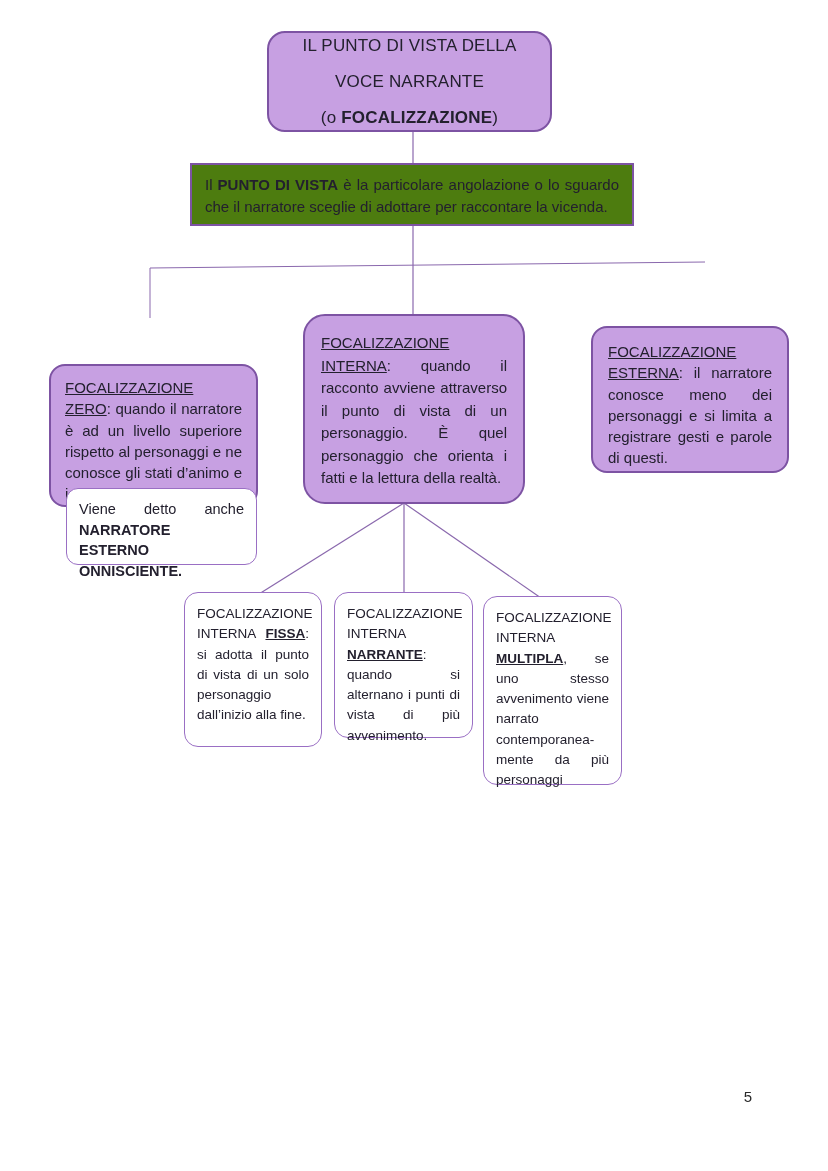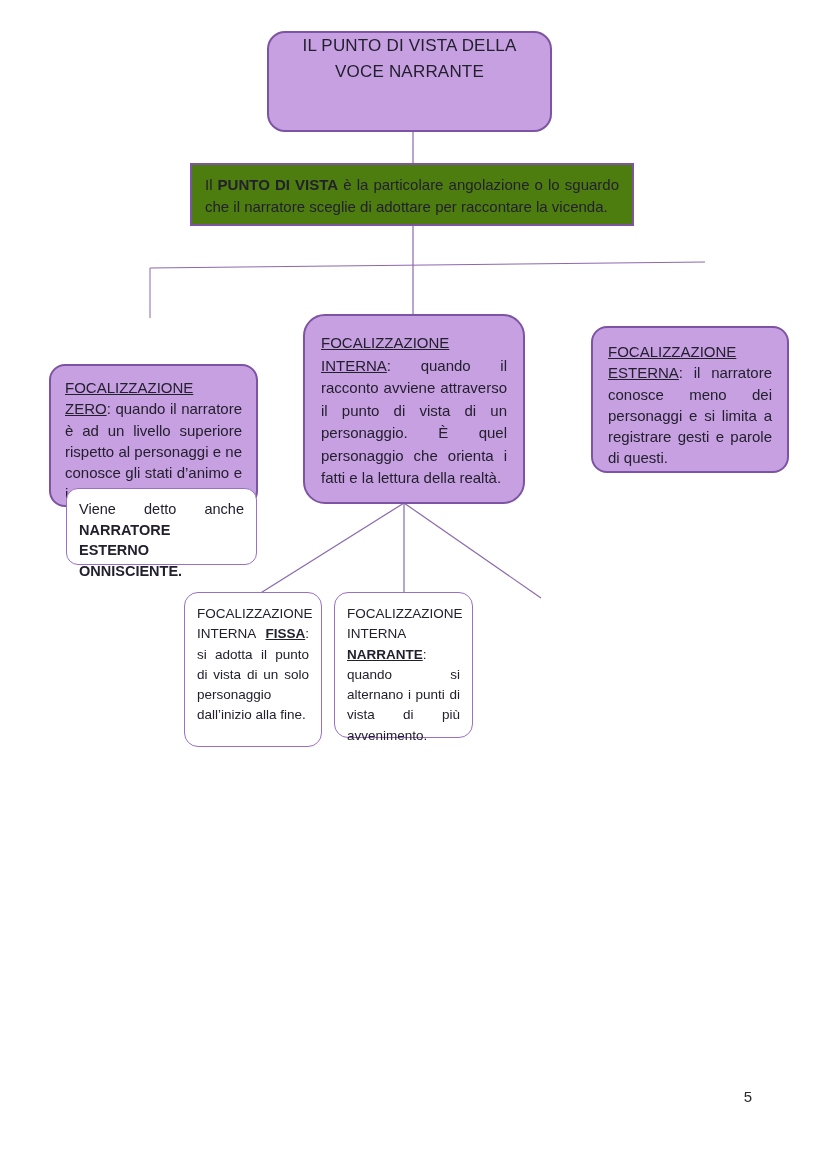--- a/index.html
+++ b/index.html
@@ -18,21 +18,21 @@
     background:var(--box_fill);
     border:2.5px solid var(--box_border);
   }
   .white{
     background:#ffffff;
     border:1.5px solid var(--white_box_border);
   }
   .title-box{
     left:267px;top:31px;width:285px;height:101px;
     border-radius:18px;
-    display:flex;flex-direction:column;justify-content:flex-start;align-items:center;
+    display:flex;flex-direction:column;justify-content:space-between;align-items:center;
     text-align:center;font-size:17px;line-height:1.5;letter-spacing:.2px;
   }
   .def-box{
     left:190px;top:163px;width:444px;height:63px;
     border:2px solid var(--box_border);background:#4d7c0f;
     padding:9px 13px;font-size:15px;line-height:1.45;text-align:justify;
   }
   .zero-box{
     left:49px;top:316px;width:209px;height:143px;border-radius:16px;
     padding:11px 14px;font-size:15px;line-height:1.42;text-align:justify;margin-top:48px;
@@ -76,20 +76,21 @@
     <line x1="150" y1="268" x2="150" y2="318" stroke="#8a68ad" stroke-width="1"></line>
     <line x1="150" y1="458" x2="150" y2="490" stroke="#8a68ad" stroke-width="1.2"></line>
     <line x1="404" y1="503" x2="259" y2="594" stroke="#8a68ad" stroke-width="1.2"></line>
     <line x1="404" y1="503" x2="404" y2="594" stroke="#8a68ad" stroke-width="1.2"></line>
     <line x1="404" y1="503" x2="541" y2="598" stroke="#8a68ad" stroke-width="1.2"></line>
   </svg>
 
   <div class="box purple title-box">
     <div><span>IL PUNTO DI VISTA DELLA</span></div>
     <div><span>VOCE NARRANTE</span></div>
+    <div><span>(o </span><span class="b">FOCALIZZAZIONE</span><span>)</span></div>
   </div>
 
   <div class="box def-box">
     <span>Il </span><span class="b">PUNTO DI VISTA</span><span> è la particolare angolazione o lo sguardo che il narratore sceglie di adottare per raccontare la vicenda.</span>
   </div>
 
   <div class="box purple zero-box">
     <span class="hd">FOCALIZZAZIONE ZERO</span><span>: </span><span>quando il narratore è ad un livello superiore rispetto al personaggi e ne conosce gli stati d’animo e i pensieri.</span>
   </div>
 
@@ -106,16 +107,19 @@
   </div>
 
   <div class="box white sub-box fissa-box">
     <span>FOCALIZZAZIONE INTERNA </span><span class="bu">FISSA</span><span>: </span><span>si adotta il punto di vista di un solo personaggio dall’inizio alla fine.</span>
   </div>
 
   <div class="box white sub-box variabile-box">
     <span>FOCALIZZAZIONE INTERNA </span><span class="bu">NARRANTE</span><span>: </span><span>quando si alternano i punti di vista di più avvenimento.</span>
   </div>
 
+  <div class="box white sub-box multipla-box">
+    <span>FOCALIZZAZIONE INTERNA </span><span class="bu">MULTIPLA</span><span>, </span><span>se uno stesso avvenimento viene narrato contemporanea-mente da più personaggi</span>
+  </div>
 
   <div class="page-number">5</div>
 
 </div>
 
 </body></html>

